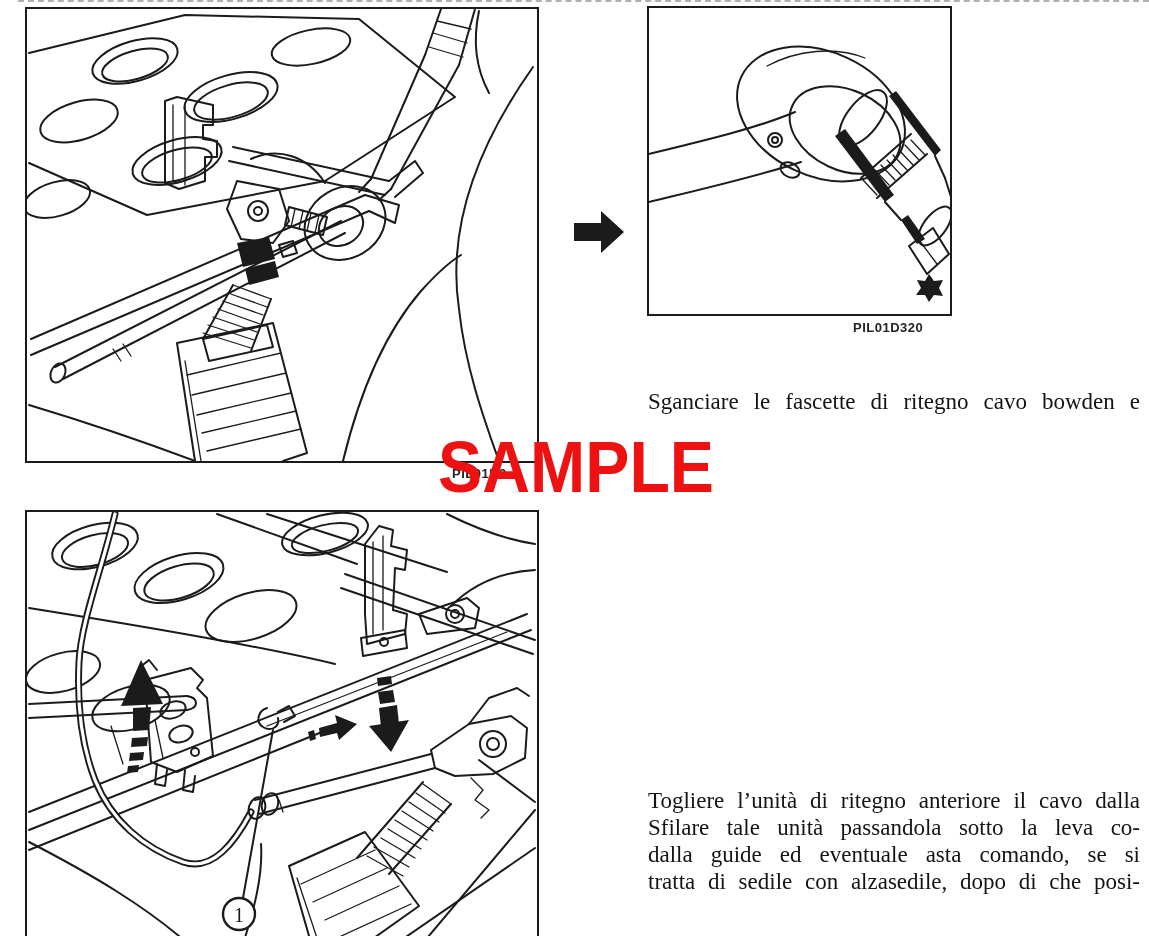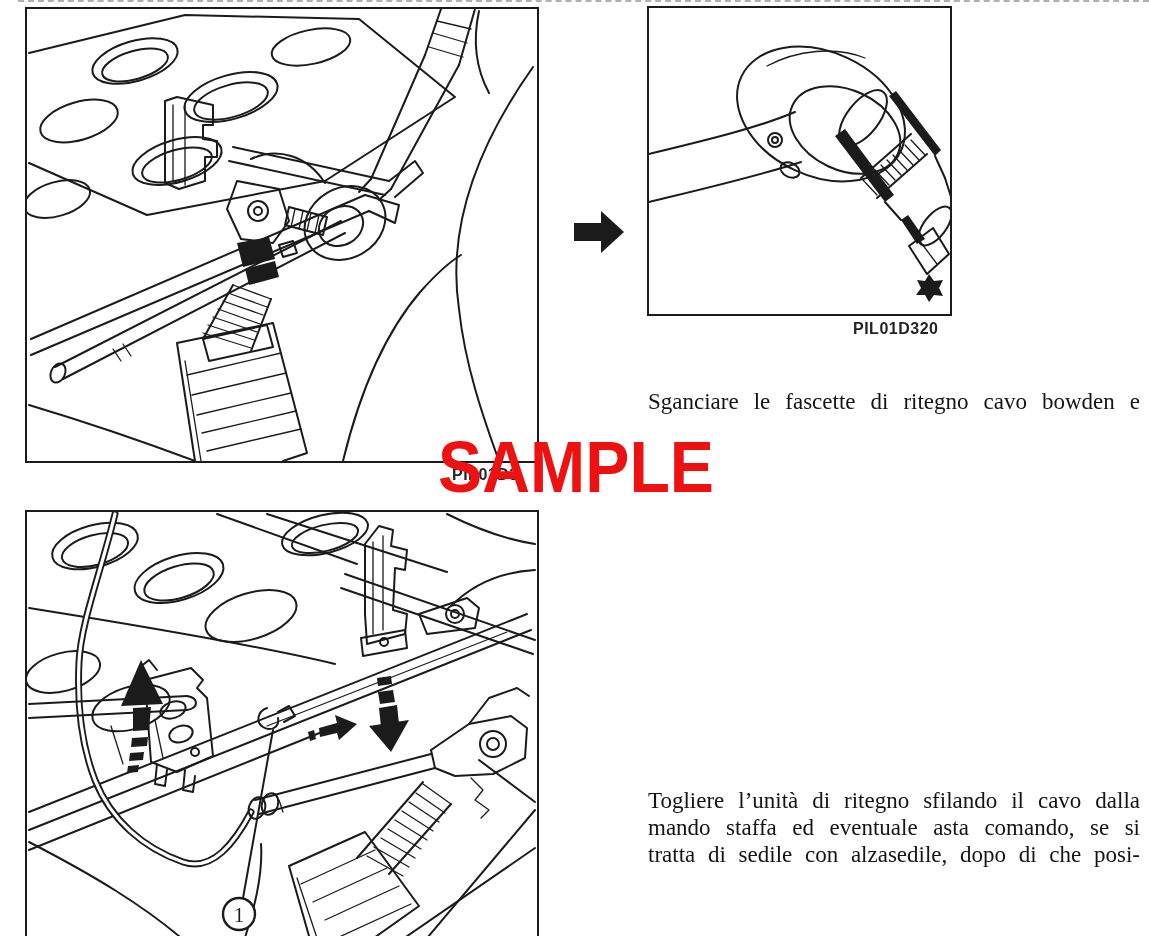--- a/index.html
+++ b/index.html
@@ -10,21 +10,21 @@
   #fig-tl{left:25px;top:7px;width:514px;height:456px;}
   #fig-tr{left:647px;top:6px;width:305px;height:310px;}
   #fig-bl{left:25px;top:510px;width:514px;height:440px;border-bottom:none;}
   .fig svg{display:block;}
   svg .s{stroke:#1b1b1b;fill:none;stroke-width:2;stroke-linecap:round;stroke-linejoin:round;}
   svg .s1{stroke:#1b1b1b;fill:none;stroke-width:1.3;stroke-linecap:round;stroke-linejoin:round;}
   svg .f{fill:#1b1b1b;stroke:none;}
   svg .cable-out{stroke:#1b1b1b;fill:none;stroke-width:7;stroke-linecap:round;}
   svg .cable-in{stroke:#ffffff;fill:none;stroke-width:3.2;stroke-linecap:round;}
   .caption{position:absolute;font-family:"Liberation Sans",sans-serif;font-weight:bold;
-           font-size:16px;letter-spacing:.5px;color:#242424;}
+           font-size:13px;letter-spacing:.5px;color:#242424;}
   .para{position:absolute;width:492px;}
   .ln{font-size:23px;line-height:27px;height:27px;overflow:hidden;white-space:nowrap;}
   .just{text-align:justify;text-align-last:justify;white-space:normal;}
   #para1{left:648px;top:388px;}
   #para2{left:648px;top:787px;}
   .watermark{position:absolute;left:438px;top:431px;z-index:50;
              font-family:"Liberation Sans",sans-serif;font-weight:bold;font-size:72px;line-height:1;
              transform:scaleX(.92);transform-origin:left top;letter-spacing:0px;}
   .between-arrow{position:absolute;left:574px;top:211px;}
 </style>
@@ -237,20 +237,21 @@
         <text x="212" y="410" text-anchor="middle" font-family="Liberation Serif, serif" font-size="20" fill="#1b1b1b">1</text>
       </g>
     </svg>
   </div>
 
   <div class="para" id="para1">
     <div class="ln just">Sganciare le fascette di ritegno cavo bowden e</div>
   </div>
 
   <div class="para" id="para2">
-    <div class="ln just">Togliere l’unità di ritegno sfilando il cavo dalla</div>
-    <div class="ln just">mando staffa ed eventuale asta comando, se si</div>
+    <div class="ln just">Togliere l’unità di ritegno anteriore il cavo dalla</div>
+    <div class="ln just">Sfilare tale unità passandola sotto la leva co-</div>
+    <div class="ln just">dalla guide ed eventuale asta comando, se si</div>
     <div class="ln just">tratta di sedile con alzasedile, dopo di che posi-</div>
   </div>
 
   <div class="watermark" style="color: rgb(238, 17, 17);">SAMPLE</div>
 
 </div>
 
 </body></html>

